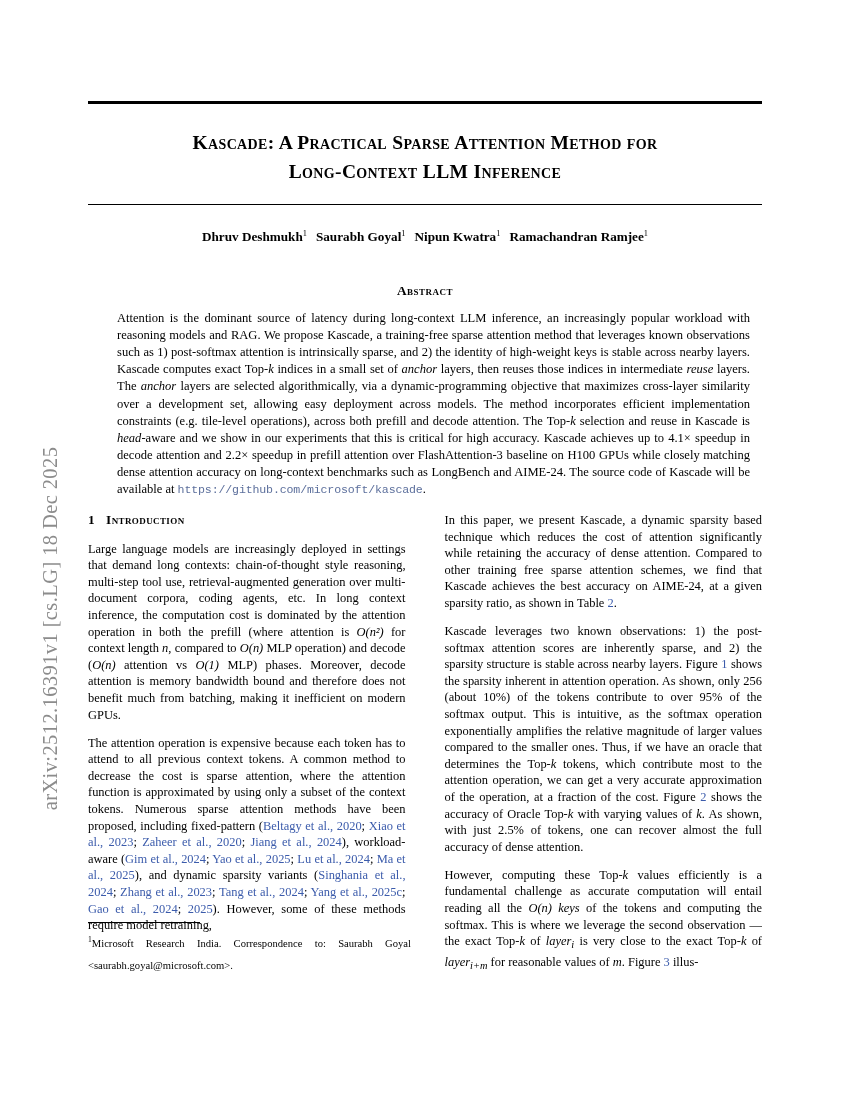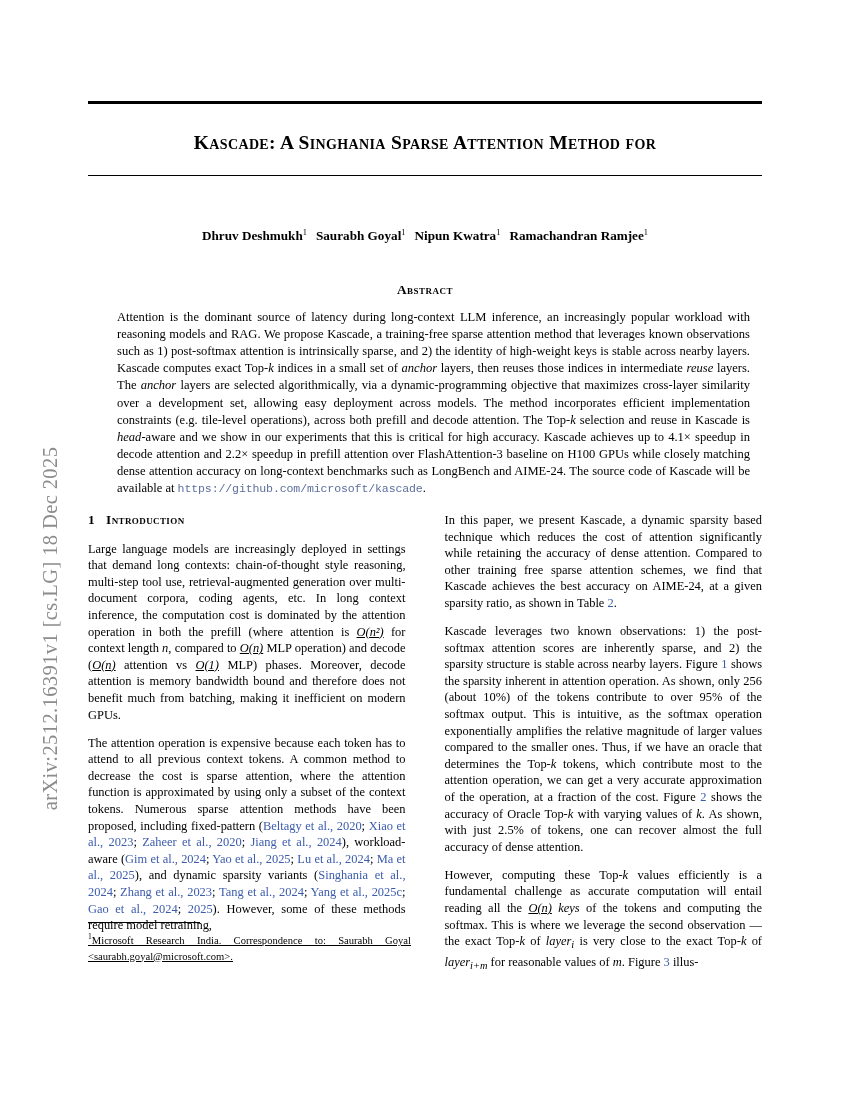--- a/index.html
+++ b/index.html
@@ -64,21 +64,21 @@
   .title-line {
     font-size: 19.5px;
     font-weight: bold;
     font-variant: small-caps;
     letter-spacing: 0.35px;
     line-height: 29px;
   }
 
   
   #authors {
-    margin-top: 52px;
+    margin-top: 24px;
     text-align: center;
     font-size: 13.2px;
     font-weight: bold;
   }
   #authors .author { white-space: nowrap; }
   #authors .sep { display: inline-block; width: 9px; }
   .sup {
     font-size: 8.4px;
     vertical-align: super;
     font-weight: normal;
@@ -134,59 +134,59 @@
   
   .cite { color: #3b5bab; }
   .mono {
     font-family: "Liberation Mono", "DejaVu Sans Mono", monospace;
     font-size: 11.6px;
     color: #5c6f9c;
     letter-spacing: -0.15px;
   }
   .it { font-style: italic; }
   .math { font-family: "Liberation Serif", serif; font-style: italic; }
-  .cal { font-style: italic; text-decoration: underline; }
+  .cal { font-style: italic; }
 
   
   #footnote {
     position: absolute;
     left: 0;
     top: 922px;
     width: 323px;
   }
   #footnote .fn-rule {
     width: 112px;
     height: 1px;
     background: #000;
     margin-bottom: 6px;
   }
   #footnote .fn-text {
     font-size: 10.6px;
-    line-height: 16px;
+    line-height: 22px;
     text-align: justify;
-    text-decoration: underline;
   }
   #footnote .fn-sup {
     font-size: 7.6px;
     vertical-align: super;
   }
 </style>
 </head>
 <body>
 
 <div id="arxiv-stamp">
   <div class="vtext">arXiv:2512.16391v1  [cs.LG]  18 Dec 2025</div>
 </div>
 
 <div id="page">
 
   <div class="rule" id="rule-top"></div>
 
   <div id="title-block">
-    <div class="title-line">Kascade: A Singhania Sparse Attention Method for</div>
+    <div class="title-line">Kascade: A Practical Sparse Attention Method for</div>
+    <div class="title-line">Long-Context LLM Inference</div>
   </div>
 
   <div class="rule" id="rule-under-title"></div>
 
   <div id="authors">
     <span class="author"><span>Dhruv Deshmukh</span><span class="sup">1</span></span><span class="sep"></span><span class="author"><span>Saurabh Goyal</span><span class="sup">1</span></span><span class="sep"></span><span class="author"><span>Nipun Kwatra</span><span class="sup">1</span></span><span class="sep"></span><span class="author"><span>Ramachandran Ramjee</span><span class="sup">1</span></span>
   </div>
 
   <div id="abstract-heading">Abstract</div>
   <div id="abstract-body"><span>Attention is the dominant source of latency during long-context LLM inference, an increasingly popular workload with reasoning models and RAG. We propose Kascade, a training-free sparse attention method that leverages known observations such as 1) post-softmax attention is intrinsically sparse, and 2) the identity of high-weight keys is stable across nearby layers. Kascade computes exact Top-</span><span class="math">k</span><span> indices in a small set of </span><span class="it">anchor</span><span> layers, then reuses those indices in intermediate </span><span class="it">reuse</span><span> layers. The </span><span class="it">anchor</span><span> layers are selected algorithmically, via a dynamic-programming objective that maximizes cross-layer similarity over a development set, allowing easy deployment across models. The method incorporates efficient implementation constraints (e.g. tile-level operations), across both prefill and decode attention. The Top-</span><span class="math">k</span><span> selection and reuse in Kascade is </span><span class="it">head</span><span>-aware and we show in our experiments that this is critical for high accuracy. Kascade achieves up to 4.1× speedup in decode attention and 2.2× speedup in prefill attention over FlashAttention-3 baseline on H100 GPUs while closely matching dense attention accuracy on long-context benchmarks such as LongBench and AIME-24. The source code of Kascade will be available at </span><span class="mono">https://github.com/microsoft/kascade</span><span>.</span></div>

